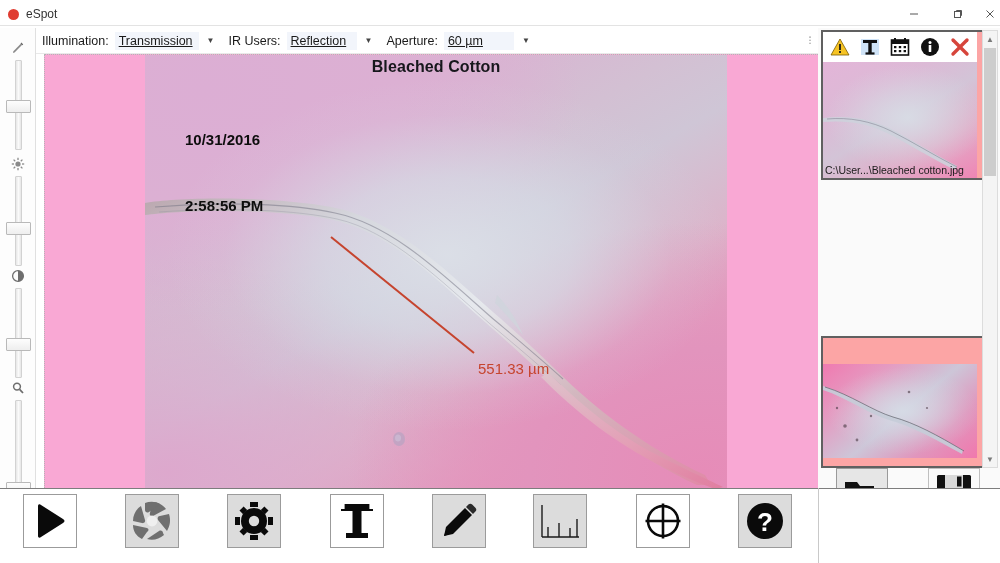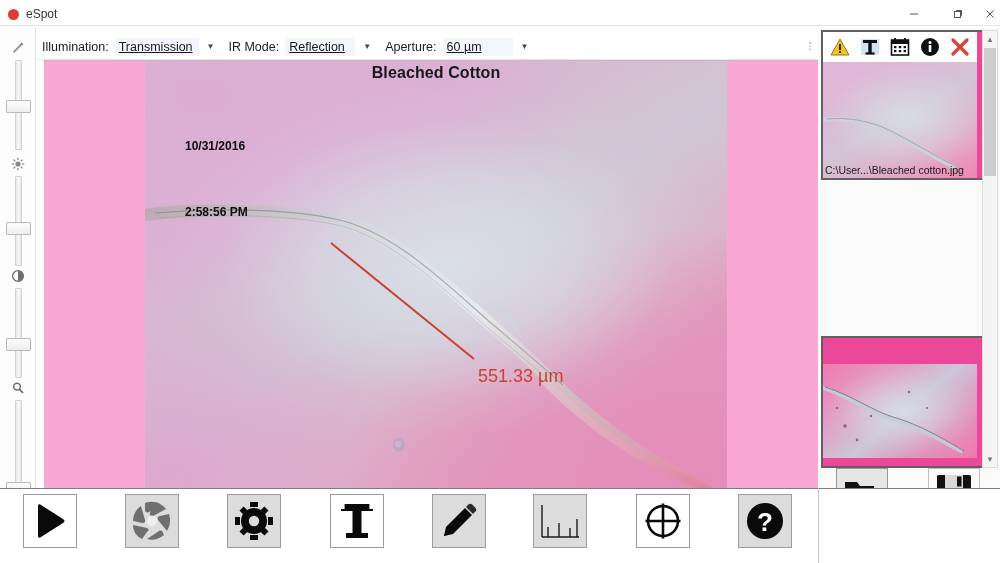--- a/index.html
+++ b/index.html
@@ -52,21 +52,20 @@
   .slider-thumb {
     position: absolute; left: 6px; width: 25px; height: 13px;
     background: linear-gradient(to bottom,#fdfdfd,#eeeeee);
     border: 1px solid #b9b9b9; border-radius: 1px;
   }
 
   
   #main-panel {
     position: absolute; left: 36px; top: 28px; width: 782px; height: 460px;
     background: #ffffff;
-    margin-top: 6px;
   }
   #opt-bar {
     position: absolute; left: 0; top: 0; width: 782px; height: 26px;
     background: #ffffff; border-bottom: 1px solid #e9e9e9;
     display: flex; align-items: center; padding-left: 6px;
   }
   .opt-label { font-size: 12.5px; color: #1a1a1a; margin-right: 6px; }
   .opt-value {
     font-size: 12.5px; color: #1a1a1a; background: #f2f5fb;
     padding: 2px 6px 2px 4px; min-width: 70px; text-decoration: underline;
@@ -97,41 +96,41 @@
       radial-gradient(ellipse 80% 70% at 4% 96%, #dda8cd 0%, rgba(221,168,205,0) 70%),
       linear-gradient(150deg,#d9a9d2 0%,#d9b2d1 22%,#d3c0d3 40%,#cfc6d6 50%,#dcb4ca 66%,#e794b9 84%,#ec7fae 100%);
   }
   #overlay-title {
     position: absolute; left: 0; top: 3px; width: 582px;
     text-align: center; font-size: 16px; font-weight: bold; color: #17171c;
     letter-spacing: .1px;
   }
   #overlay-datetime {
     position: absolute; left: 40px; top: 30px;
-    font-size: 12px; font-weight: bold; color: #0d0d0d; line-height: 22px;
+    font-size: 15px; font-weight: bold; color: #0d0d0d; line-height: 22px;
     white-space: pre;
   }
   #dt-line1, #dt-line2 { display: block; }
 
   
   #fiber-svg { position: absolute; left: 0; top: 0; width: 582px; height: 434px; }
 
   #meas-label {
     position: absolute; left: 333px; top: 305px;
-    font-size: 18px; color: #c6442e; white-space: nowrap;
+    font-size: 15px; color: #c6442e; white-space: nowrap;
   }
 
   
   #right-panel {
     position: absolute; left: 818px; top: 28px; width: 182px; height: 460px;
     background: #fafafa;
   }
   .thumb-card {
     position: absolute; left: 3px; width: 168px;
-    background: #ec4899; border: 2px solid #606060;
+    background: #fca5a5; border: 2px solid #606060;
   }
   #thumb1 { top: 2px; height: 150px; }
   #thumb2 { top: 170px; height: 132px; }
   #thumb3 { top: 308px; height: 132px; }
 
   #icon-row {
     position: absolute; left: 0; top: 0; width: 154px; height: 30px;
     display: flex; align-items: center; justify-content: space-around;
     background: #fff; padding: 0 2px;
   }
@@ -307,21 +306,21 @@
     </div>
   </div>
 
   <div id="main-panel">
 
     <div id="opt-bar">
       <span class="opt-label">Illumination:</span>
       <span class="opt-value">Transmission</span>
       <span class="opt-caret">▼</span>
 
-      <span class="opt-label">IR Mode:</span>
+      <span class="opt-label">IR Users:</span>
       <span class="opt-value">Reflection</span>
       <span class="opt-caret">▼</span>
 
       <span class="opt-label">Aperture:</span>
       <span class="opt-value">60 µm</span>
       <span class="opt-caret">▼</span>
 
       <span id="opt-overflow">⋮</span>
     </div>
 

